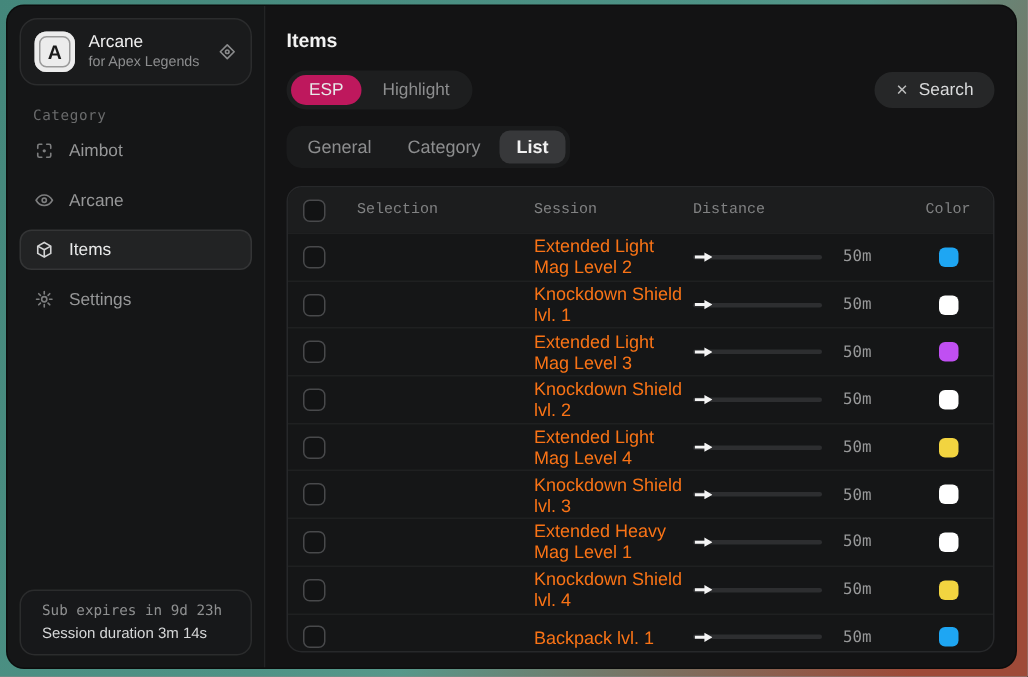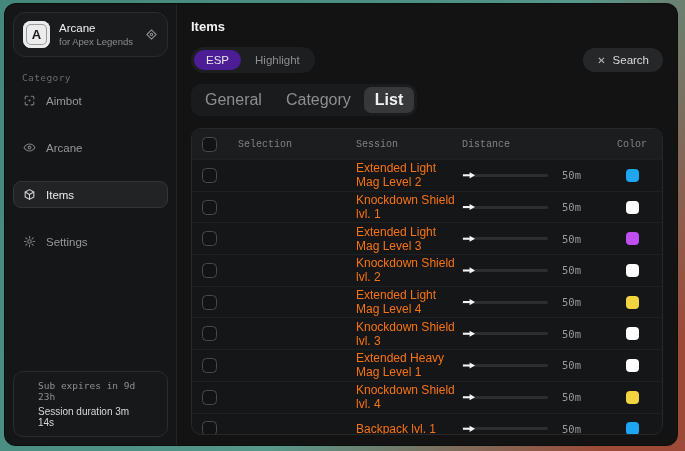--- a/index.html
+++ b/index.html
@@ -28,50 +28,50 @@
   }
   .app-meta{ line-height:1.25; min-width:0;}
   .app-name{ color:#f0f0f0; font-size:11.5px; font-weight:400;}
   .app-sub{ color:#8d8e8f; font-size:9.5px; }
   .gem{ margin-left:auto; color:#8a8b8c; display:flex; }
   .section-label{
     font-family:"DejaVu Sans Mono", monospace;
     color:#6a6b6c; font-size:9.5px; letter-spacing:.4px;
     margin:15px 0 4px 9px;
   }
-  .nav{ display:flex; flex-direction:column; gap:20px;}
+  .nav{ display:flex; flex-direction:column; gap:6px;}
   .nav-item{
     display:flex; align-items:center; gap:10px; height:27px;
     padding:0 9px; border-radius:8px; border:1px solid transparent;
     color:#969798; font-size:11.5px; cursor:pointer;
   }
   .nav-item .nico{ display:flex; color:#7d7e7f; }
   .nav-item.active{ background:#222324; border-color:#343536; color:#e9eaea;}
   .nav-item.active .nico{ color:#d2d3d4; }
   .side-footer{
     margin-top:auto; border:1px solid #2b2c2d; border-radius:10px;
-    padding:8px 24px; background:#17181a;
+    padding:8px 14px; background:#17181a;
   }
   .foot-line1{ font-family:"DejaVu Sans Mono", monospace; color:#8f9091; font-size:9.5px;}
   .foot-line2{ color:#d6d7d8; font-size:10px; margin-top:4px;}
   
   .main{ flex:1; background:#131314; padding:11px 14px 10px 14px; display:flex; flex-direction:column; min-width:0;}
   .page-title{ color:#f2f2f2; font-size:13px; font-weight:700; margin:4px 0 0 0;}
   .controls-row{ display:flex; align-items:center; justify-content:space-between; margin-top:13px;}
   .pill-group{ display:inline-flex; background:#1d1e1f; border-radius:999px; padding:3px; gap:2px;}
   .pill{ padding:4px 12px; border-radius:999px; font-size:11.5px; color:#8d8e8f; cursor:pointer; }
-  .pill.active{ background:#4c1d95; color:#e8e9e9; }
+  .pill.active{ background:#be185d; color:#e8e9e9; }
   .search-btn{
     display:inline-flex; align-items:center; gap:7px; background:#262728;
     border-radius:999px; padding:6px 14px; color:#dadbdc; font-size:11.5px; cursor:pointer;
   }
   .search-x{ font-size:10px; color:#bdbebe; }
   .viewtabs-row{ margin-top:11px; }
   .seg-group{ display:inline-flex; background:#1a1b1c; border-radius:10px; padding:3px; gap:2px;}
-  .seg{ padding:4px 11px; border-radius:7px; font-size:16px; color:#8d8e8f; cursor:pointer;}
+  .seg{ padding:4px 11px; border-radius:7px; font-size:12px; color:#8d8e8f; cursor:pointer;}
   .seg.active{ background:#37383a; color:#f1f1f1; font-weight:700;}
   
   .table{
     margin-top:12px; flex:1; border:1px solid #27282a; border-radius:10px;
     overflow:hidden; background:#151617; display:flex; flex-direction:column;
   }
   .trow{
     display:grid; grid-template-columns:36px 118px 1fr 150px 40px;
     align-items:center; padding:0 10px; height:31.7px; flex:none;
     border-top:1px solid #1f2021;

